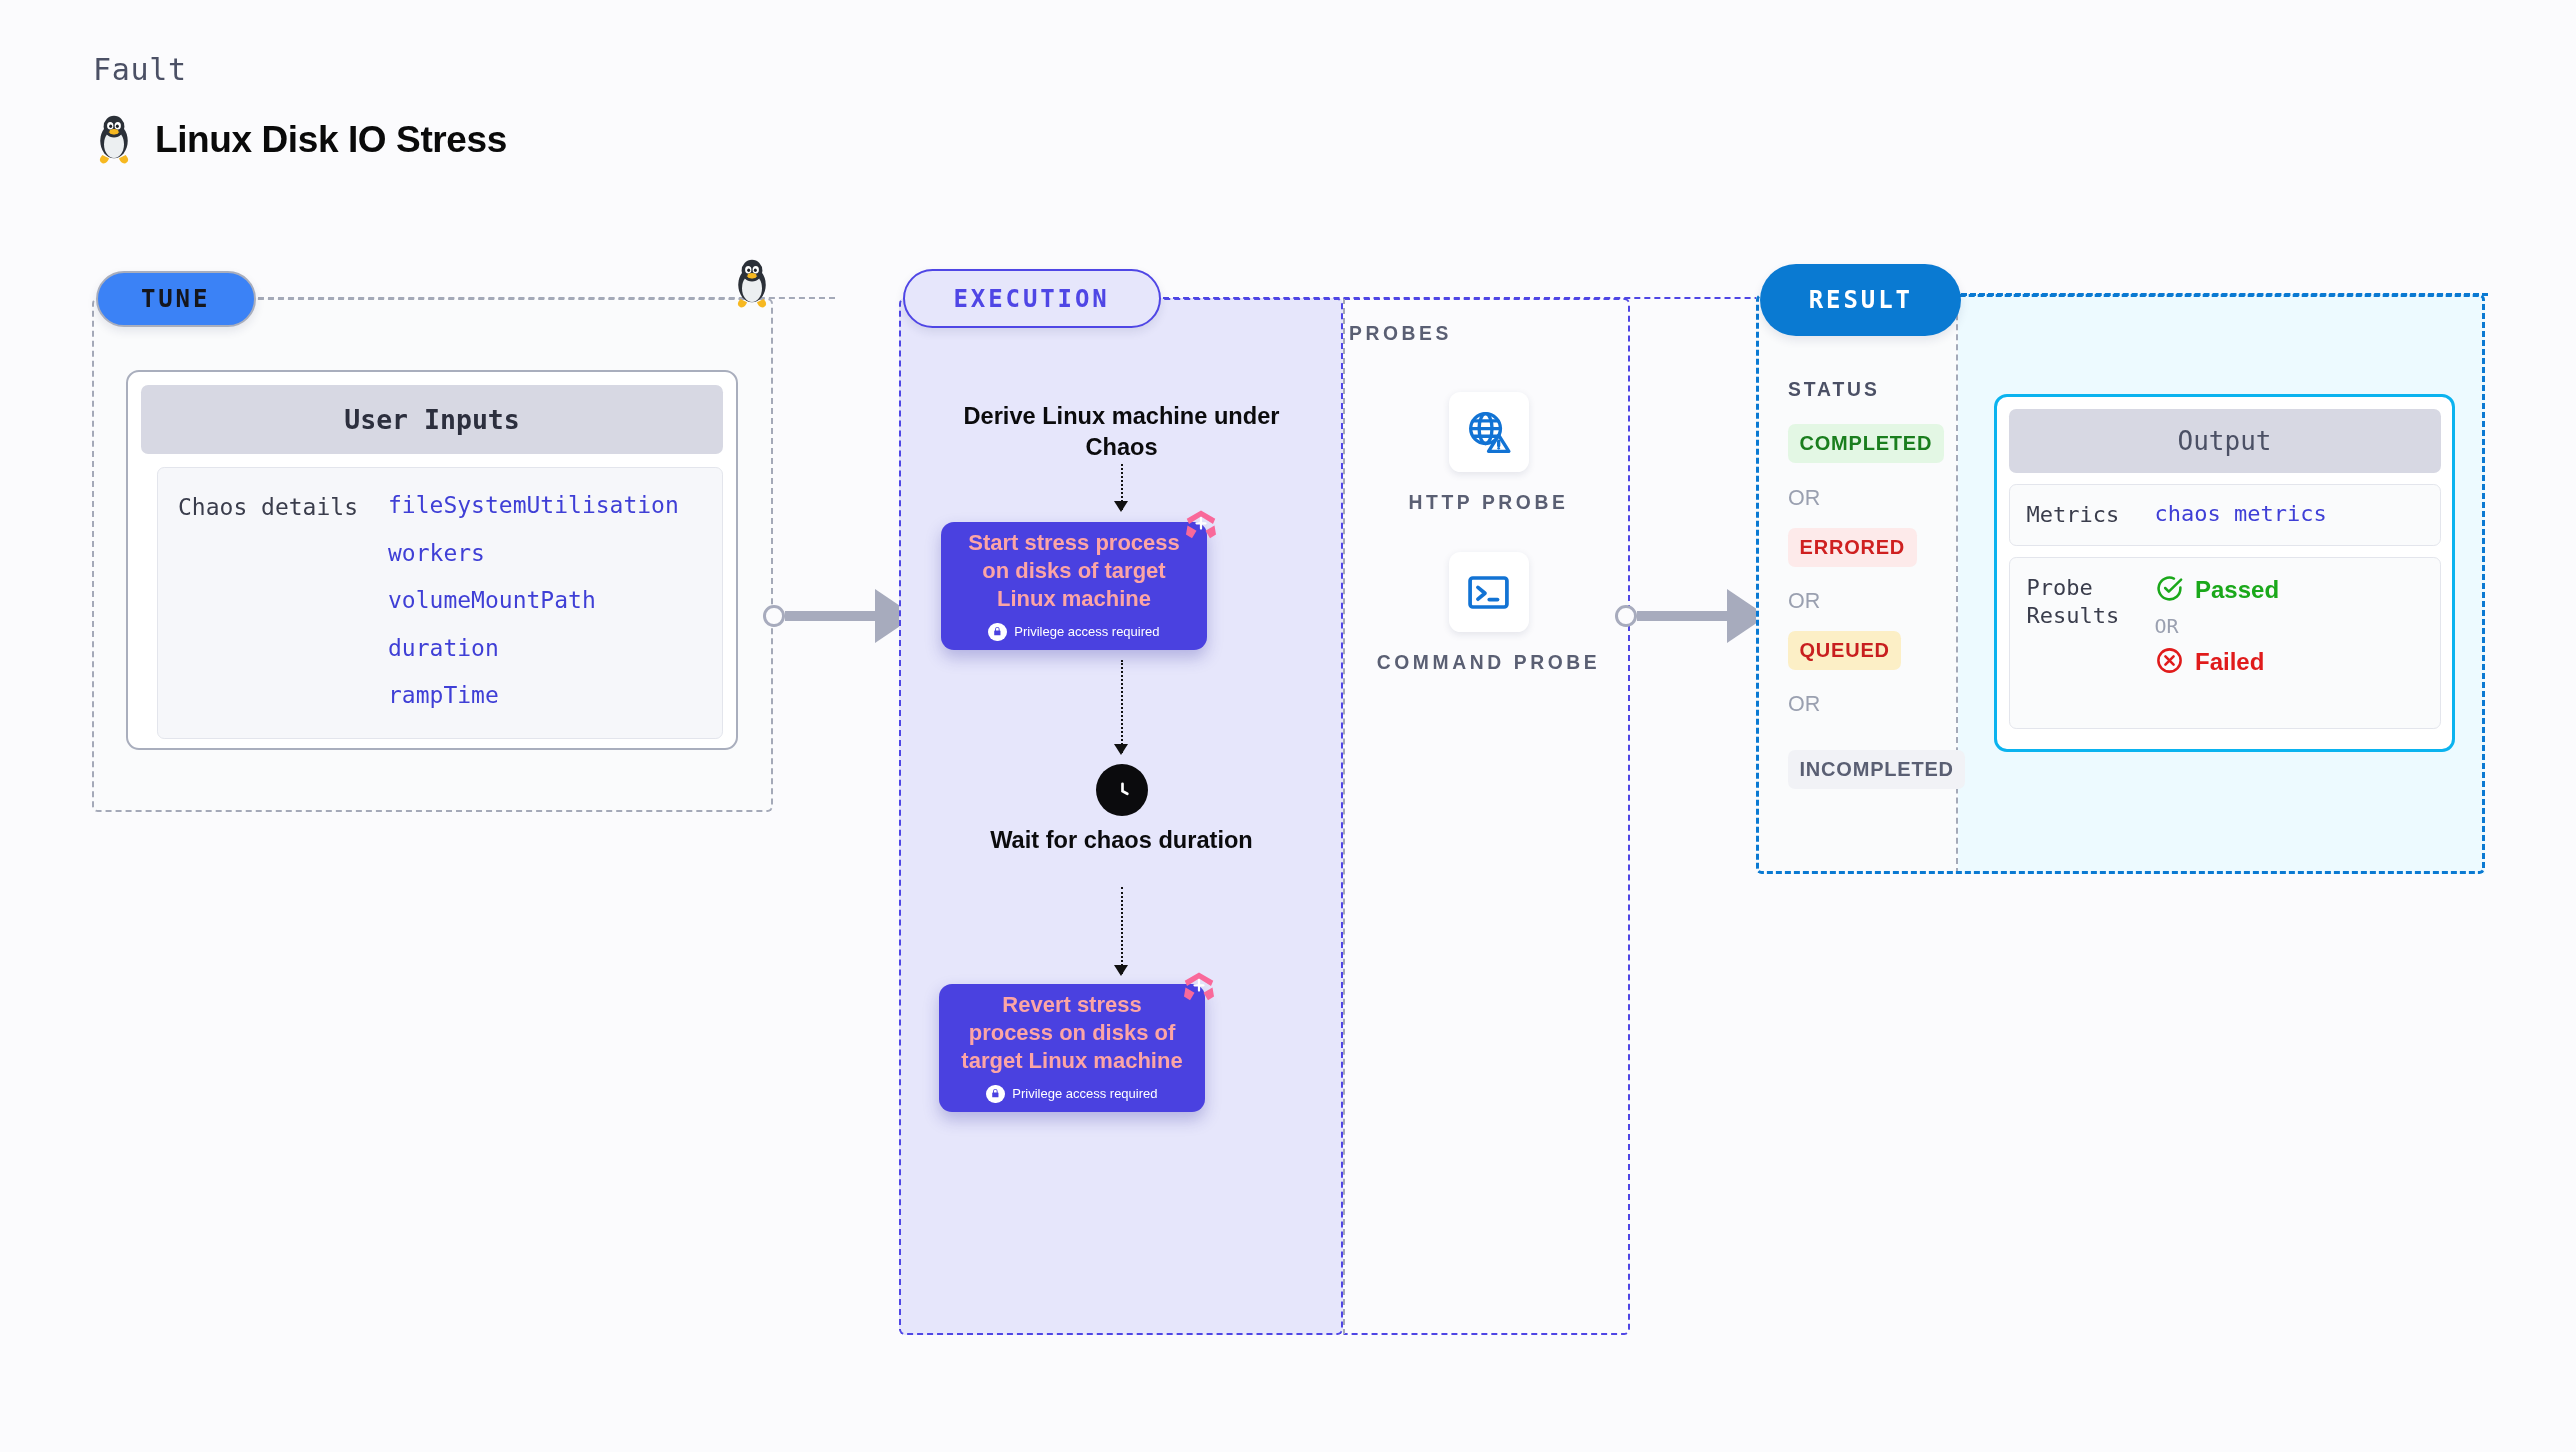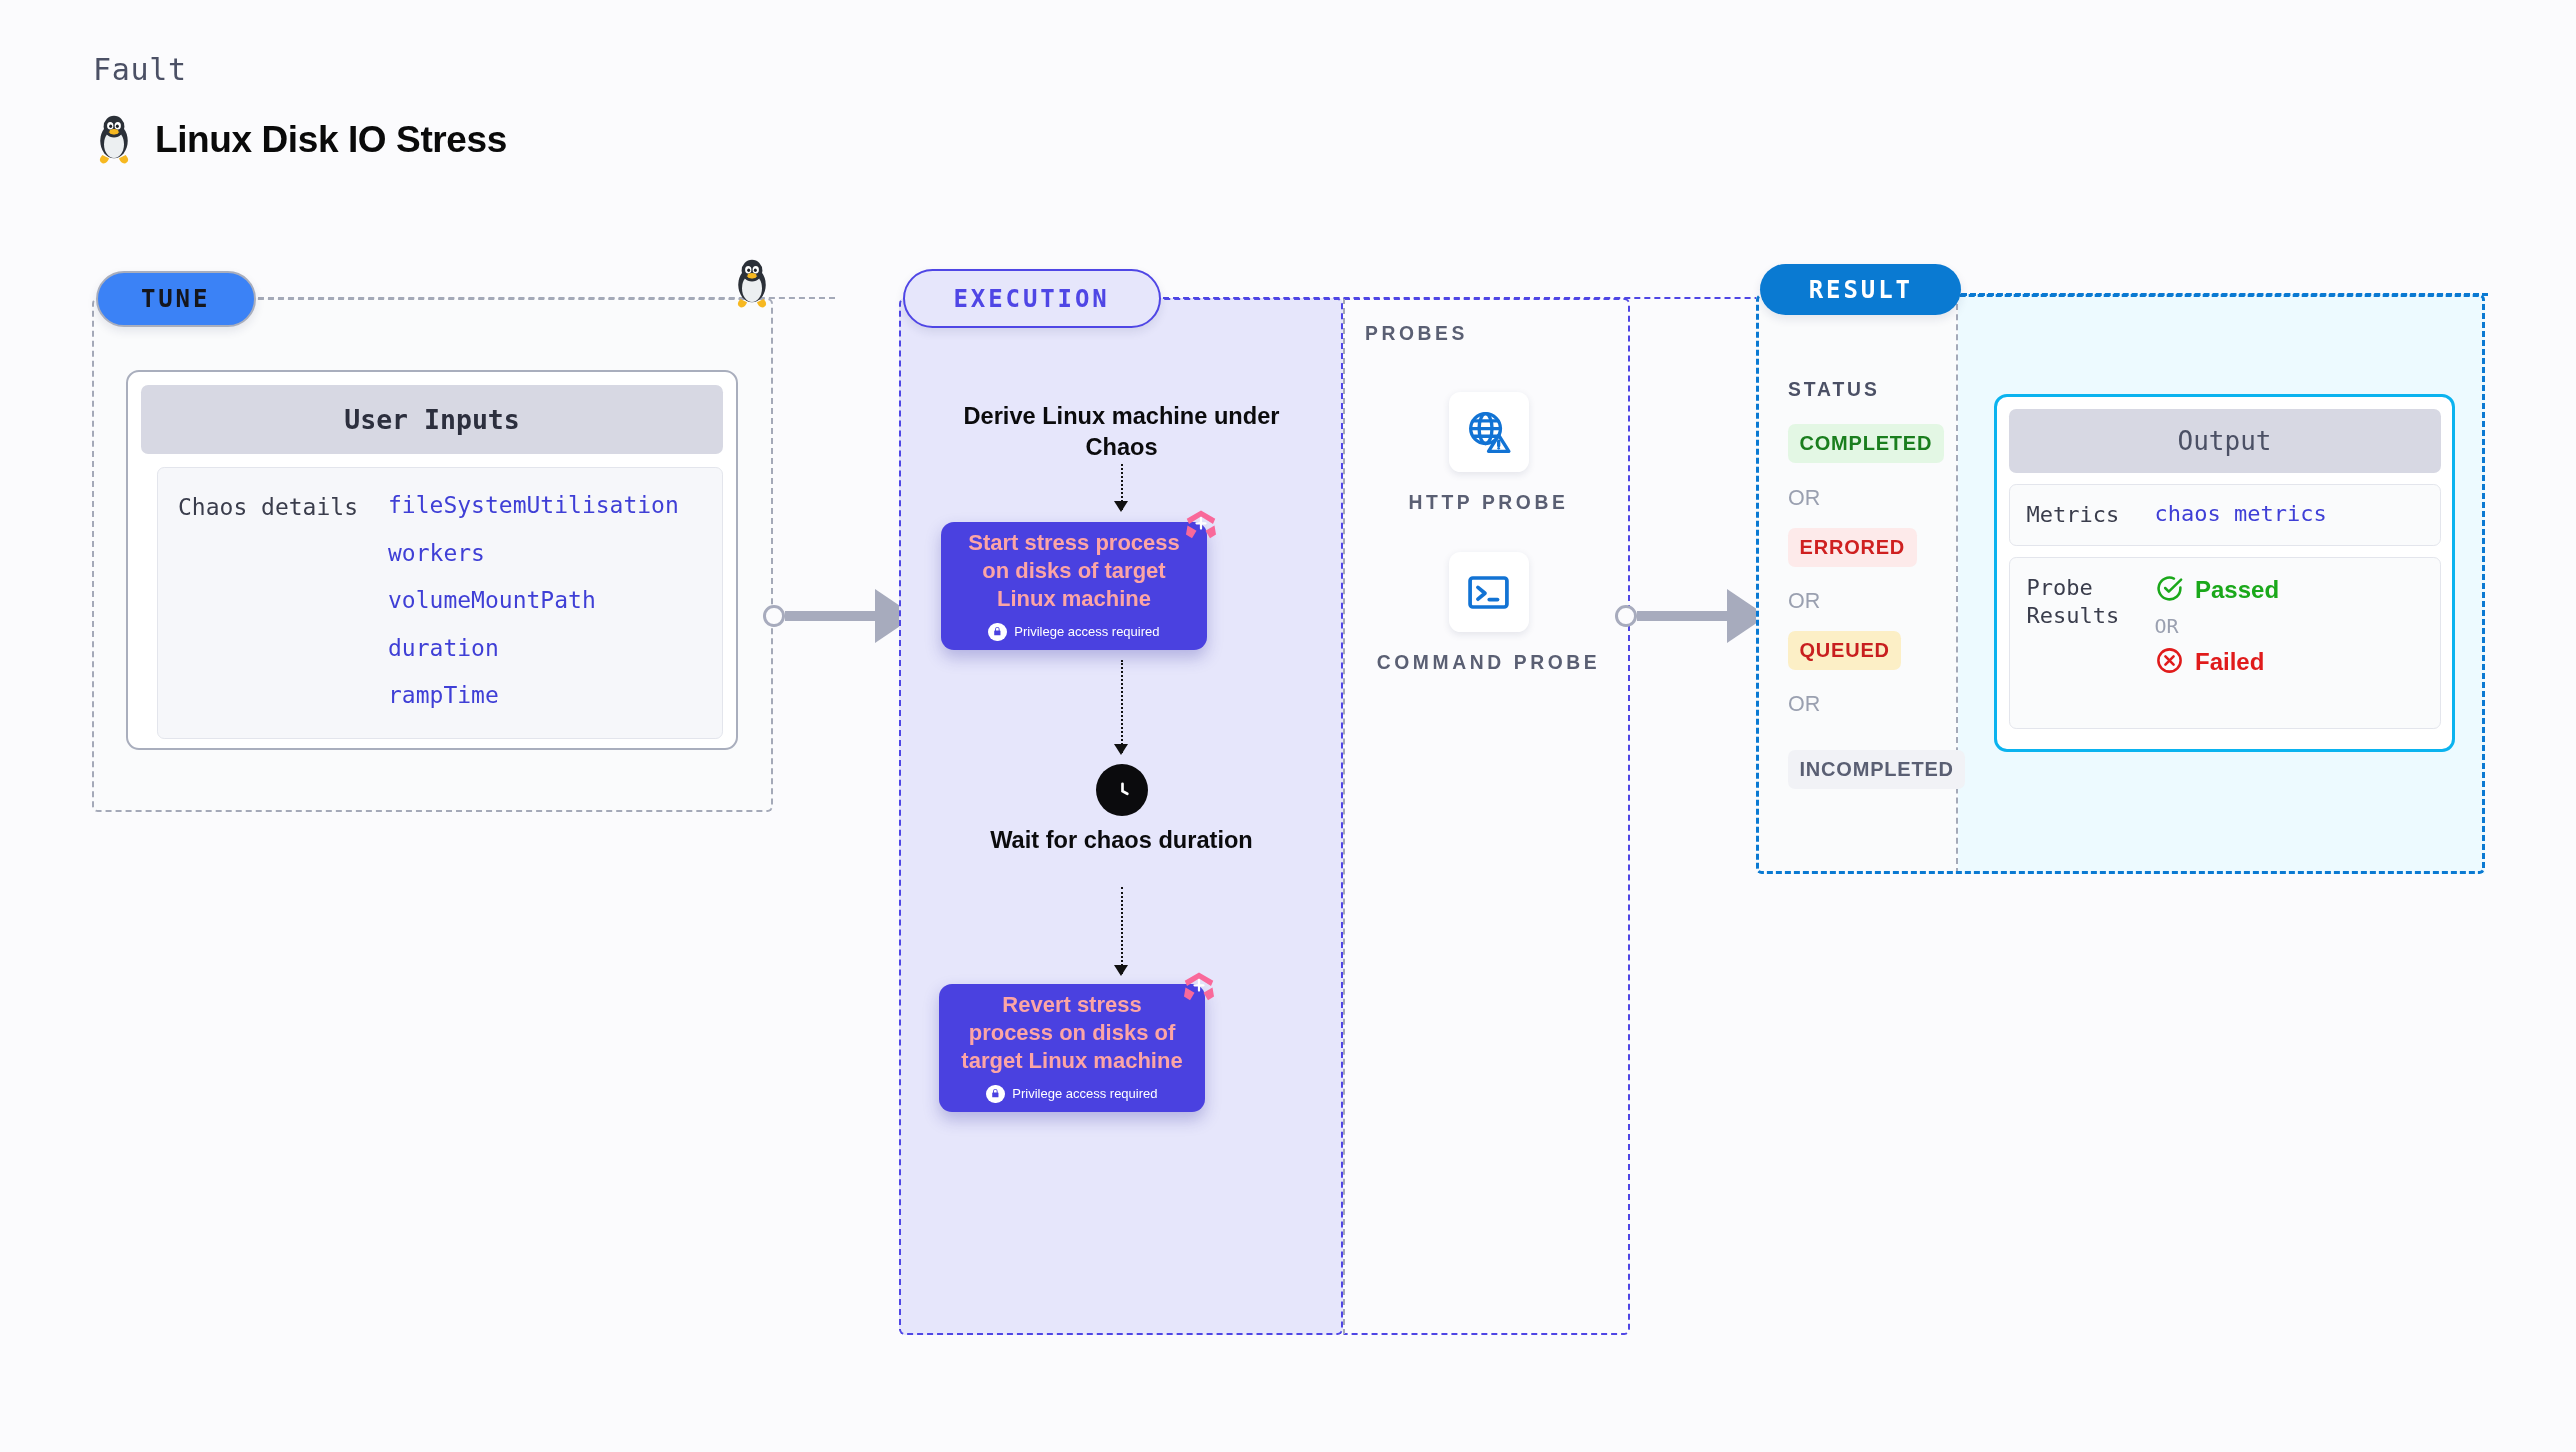--- a/index.html
+++ b/index.html
@@ -110,21 +110,21 @@
   #probes-panel {
     left: 1343px; top: 298px; width: 287px; height: 1037px;
     background: #fbfbfd;
     border-top: 2.9px dashed #4f46e5;
     border-right: 2.9px dashed #4f46e5;
     border-bottom: 2.9px dashed #4f46e5;
     border-left: 2.1px dashed #a4a9b8;
     border-radius: 0 5.7px 5.7px 0;
   }
   .probes-label {
-    position: absolute; left: 20px; top: 23px;
+    position: absolute; left: 4px; top: 23px;
     font-size: 19.3px; font-weight: 700; color: #5a5f73; letter-spacing: 3.6px;
   }
   .probe-item {
     position: absolute; left: 0; width: 287px;
     display: flex; flex-direction: column; align-items: center;
   }
   .probe-icon-box {
     width: 80px; height: 80px; background: #ffffff; border-radius: 11.5px;
     display: flex; align-items: center; justify-content: center;
     box-shadow: 0 2.1px 7.2px rgba(40,50,90,0.10);
@@ -183,21 +183,21 @@
   }
   .result-left-bg {
     position: absolute; left: 0; top: 0; width: 202px; height: 100%;
     background: #fafbfc; border-right: 2.1px dashed #a4a9b8;
   }
   .result-right-bg {
     position: absolute; left: 202px; top: 0; right: 0; height: 100%;
     background: #edfaff;
   }
   #result-pill {
-    left: 4.3px; top: -30px; width: 201px; height: 51px;
+    left: 4.3px; top: -30px; width: 201px; height: 72px;
     background: #0a7ad2; border: none; color: #ffffff;
     font-size: 24px;
   }
   .result-dash-line {
     position: absolute; left: 205px; top: -1.4px; width: 527px; height: 0;
     border-top: 3.6px dashed #0a79d2;
   }
   .status-label {
     position: absolute; left: 32px; top: 85px;
     font-size: 19.3px; font-weight: 700; color: #4b5065; letter-spacing: 2.9px;

